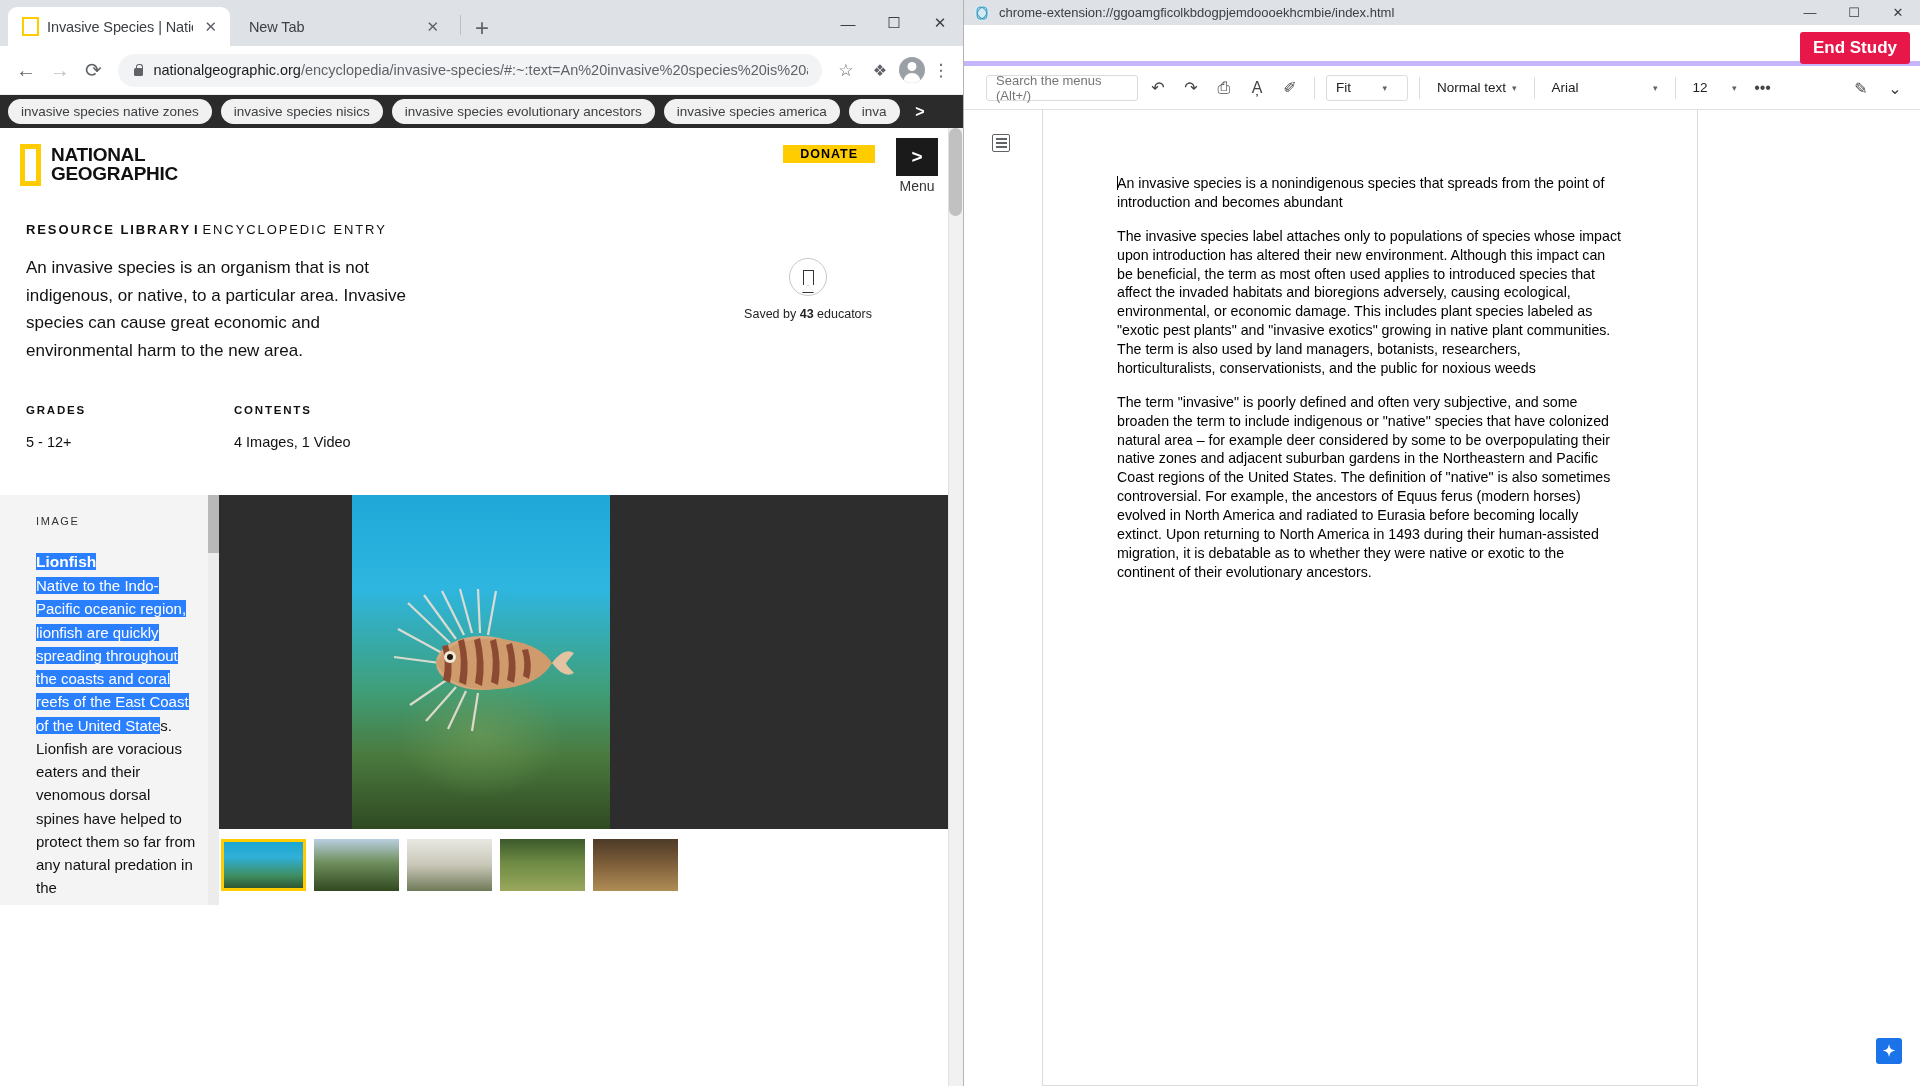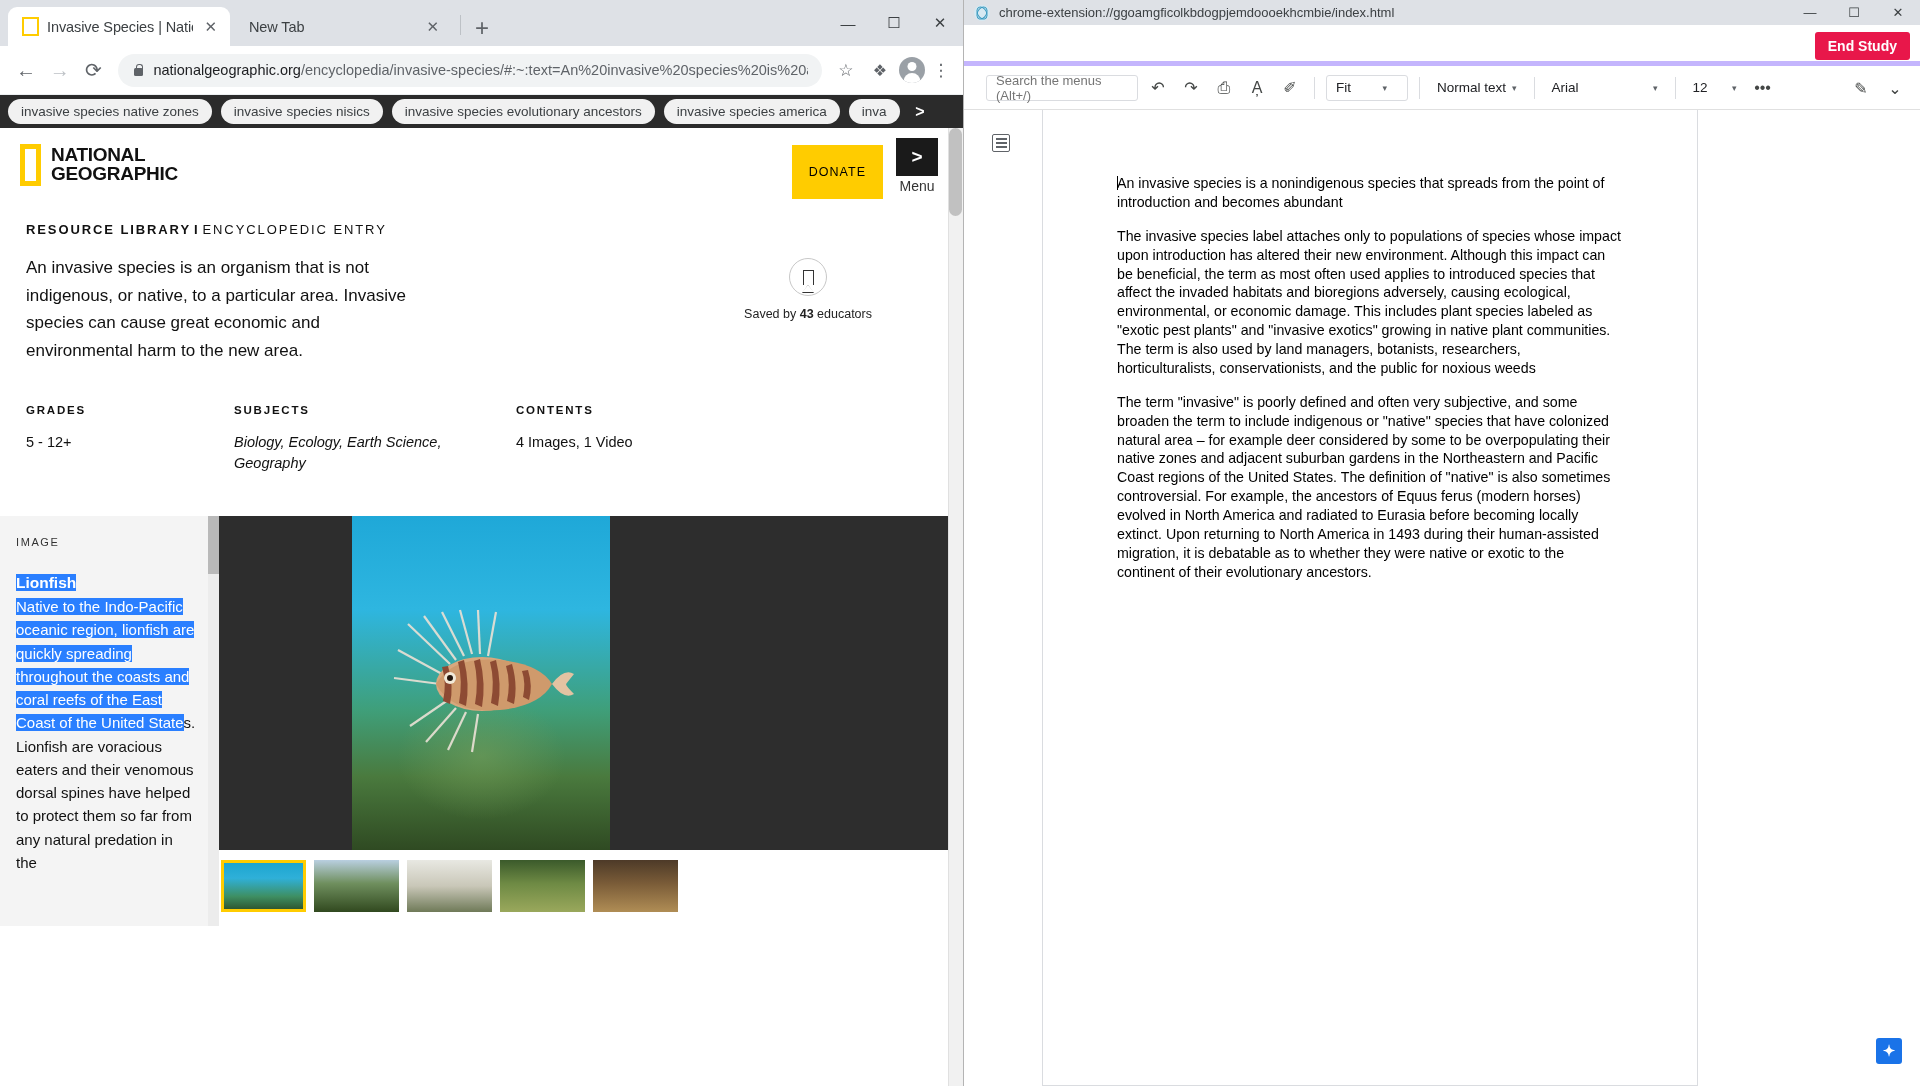--- a/index.html
+++ b/index.html
@@ -115,23 +115,23 @@
     background: #c1c1c1; border-radius: 7px;
   }
   .page-inner { position: absolute; inset: 0 15px 0 0; overflow: hidden; }
 
   .nat-header { height: 62px; display: flex; align-items: center; padding: 12px 0 0 20px; position: relative; }
   .natgeo-logo { display: flex; align-items: center; gap: 10px; }
   .natgeo-rect { width: 21px; height: 42px; border: 5px solid #ffcc00; }
   .natgeo-words { font-family: "Liberation Sans Narrow","Liberation Sans",sans-serif;
     font-size: 19px; font-weight: 700; line-height: 0.98; letter-spacing: -0.3px; color: #111; }
   .donate-btn {
-    position: absolute; right: 65px; top: 17px; background: #ffcc00; color: #000;
-    font-size: 12.5px; font-weight: 400; letter-spacing: 1px;
-    padding: 20px 17px; border: none;
+    position: absolute; right: 73px; top: 17px; background: #ffcc00; color: #000;
+    font-size: 12.5px; font-weight: 700; letter-spacing: 1px;
+    padding: 2px 17px; border: none;
   }
   .menu-block { position: absolute; right: 10px; top: 10px; width: 42px; text-align: center; }
   .menu-arrow {
     width: 42px; height: 38px; background: #1a1a1a; color: #fff;
     display: flex; align-items: center; justify-content: center; font-size: 19px; font-weight: 600;
   }
   .menu-label { font-size: 14px; color: #333; margin-top: 2px; }
 
   .article { padding: 32px 28px 0 26px; }
   .kicker { font-size: 13px; letter-spacing: 1.9px; color: #111; margin-bottom: 17px; }
@@ -171,21 +171,21 @@
   .meta-col.grades { width: 208px; }
   .meta-col.subjects { width: 282px; }
   .meta-label { letter-spacing: 1.8px; font-weight: 700; color: #111; margin-bottom: 16px; font-size: 11.5px; }
   .meta-value { font-size: 14.5px; color: #111; line-height: 1.45;
     font-family: "Liberation Sans Narrow","Liberation Sans",sans-serif; }
   .meta-value.italic { font-style: italic; }
 
   
   .image-block { margin-top: 42px; display: flex; position: relative; }
   .img-sidebar {
-    width: 219px; background: #f4f4f4; padding: 20px 22px 0 16px; position: relative;
+    width: 219px; background: #f4f4f4; padding: 20px 22px 0 36px; position: relative;
     min-height: 400px;
   }
   .img-kicker { font-size: 11px; letter-spacing: 1.6px; color: #333; margin-bottom: 23px; }
   .img-caption-title { font-size: 15.5px; font-weight: 700; color: #111; margin-bottom: 6px; display:inline; }
   .img-caption-body { font-size: 15px; line-height: 1.55; color: #111;
     font-family: "Liberation Sans Narrow","Liberation Sans",sans-serif; }
   .hl { background: #2a7fff; color: #fff; }
   .hl-line { background: #2a7fff; color: #fff; box-decoration-break: clone; -webkit-box-decoration-break: clone; }
   .sidebar-scroll-track {
     position: absolute; right: 0; top: 0; width: 11px; height: 100%; background: #ececec;
@@ -238,21 +238,21 @@
   .ext-wbtn { width: 44px; height: 25px; display:flex; align-items:center; justify-content:center;
     font-size: 13px; color: #3c4043; }
 
   .ext-topbar {
     height: 41px; background: #fff; display: flex; align-items: center;
     padding: 0 14px 0 6px; border-bottom: 5px solid #c4b5fd; position: relative; justify-content: flex-end;
   }
   .goback { font-size: 14px; color: #202124; padding-left: 5px; }
   .end-study {
     position: absolute; right: 10px; top: 7px; background: #e8174a; color: #fff;
-    font-size: 14px; font-weight: 700; padding: 6px 13px; border: none; border-radius: 3px;
+    font-size: 17px; font-weight: 700; padding: 6px 13px; border: none; border-radius: 3px;
   }
 
   .docs-toolbar {
     height: 44px; display: flex; align-items: center; gap: 7px; padding: 0 10px 0 22px;
     border-bottom: 1px solid #e0e0e0; background: #fff; position: relative;
   }
   .menu-search {
     width: 152px; height: 26px; border: 1px solid #dadce0; border-radius: 3px;
     font-size: 13px; color: #757575; display: flex; align-items: center; padding: 0 9px;
     background: #fff;
@@ -385,24 +385,20 @@
                 <span class="bookmark-glyph"></span>
               </div>
               <div class="saved-text"><span>Saved by</span> <b>43</b> <span>educators</span></div>
             </div>
           </div>
 
           <div class="meta-row">
             <div class="meta-col grades">
               <div class="meta-label">GRADES</div>
               <div class="meta-value">5 - 12+</div>
-            </div>
-            <div class="meta-col subjects">
-              <div class="meta-label">SUBJECTS</div>
-              <div class="meta-value italic">Biology, Ecology, Earth Science, Geography</div>
             </div>
             <div class="meta-col contents">
               <div class="meta-label">CONTENTS</div>
               <div class="meta-value">4 Images, 1 Video</div>
             </div>
           </div>
         </div>
 
         <div class="image-block">
           <div class="img-sidebar">

